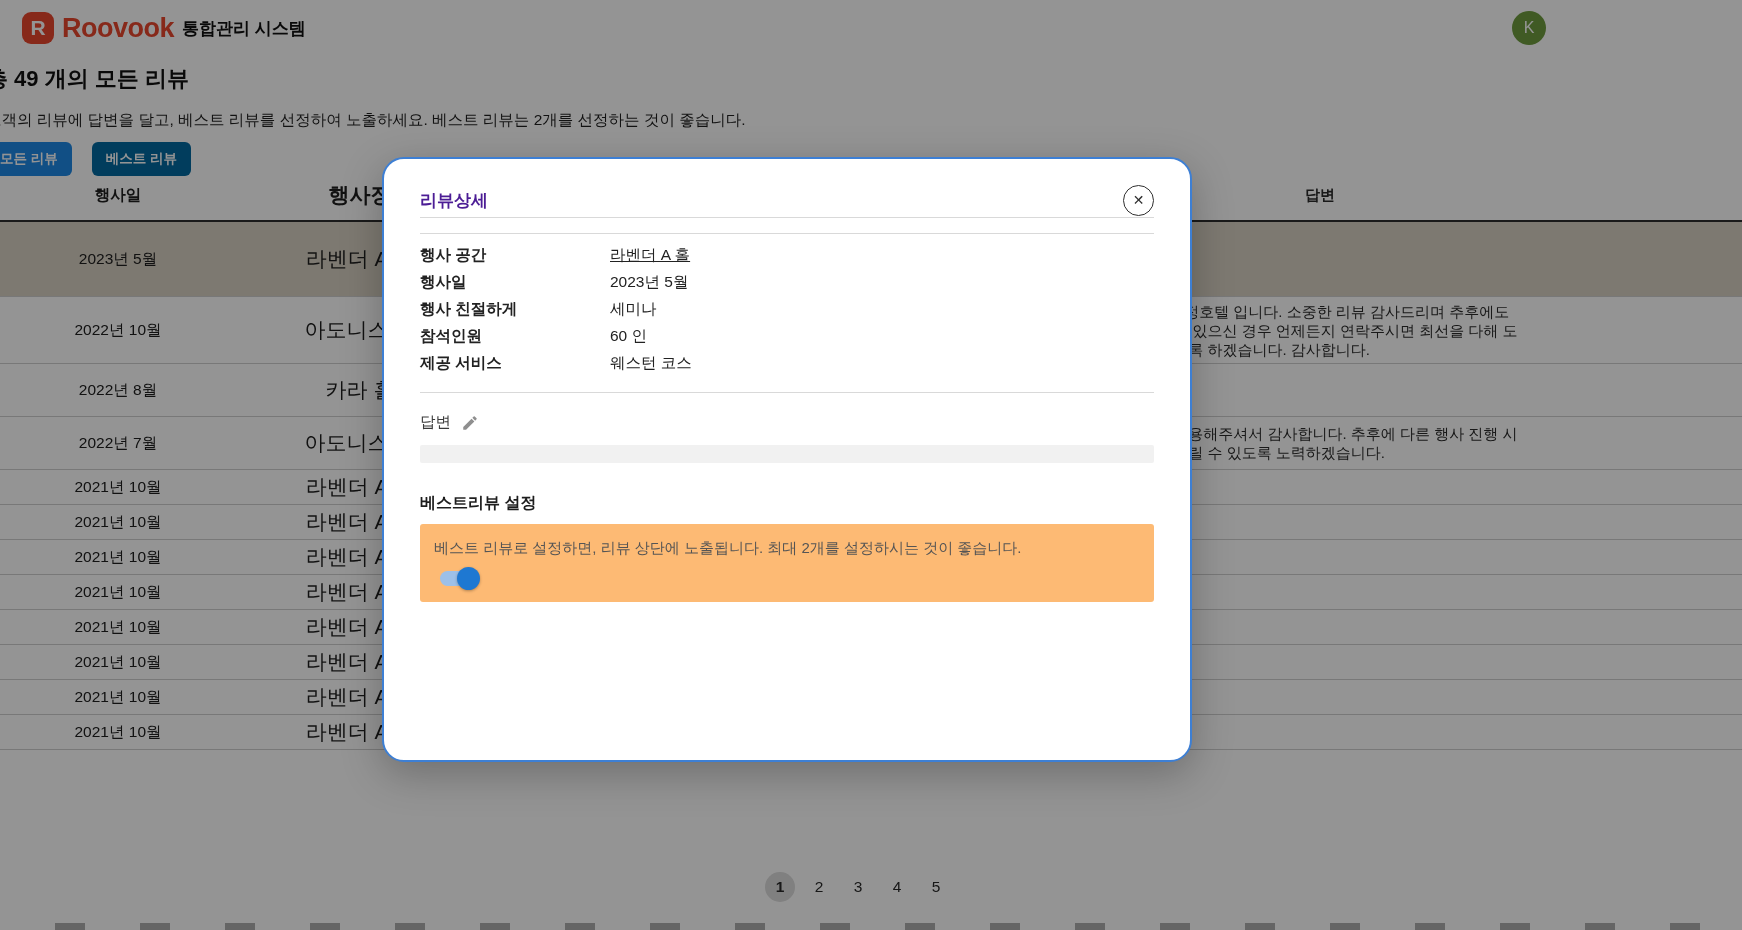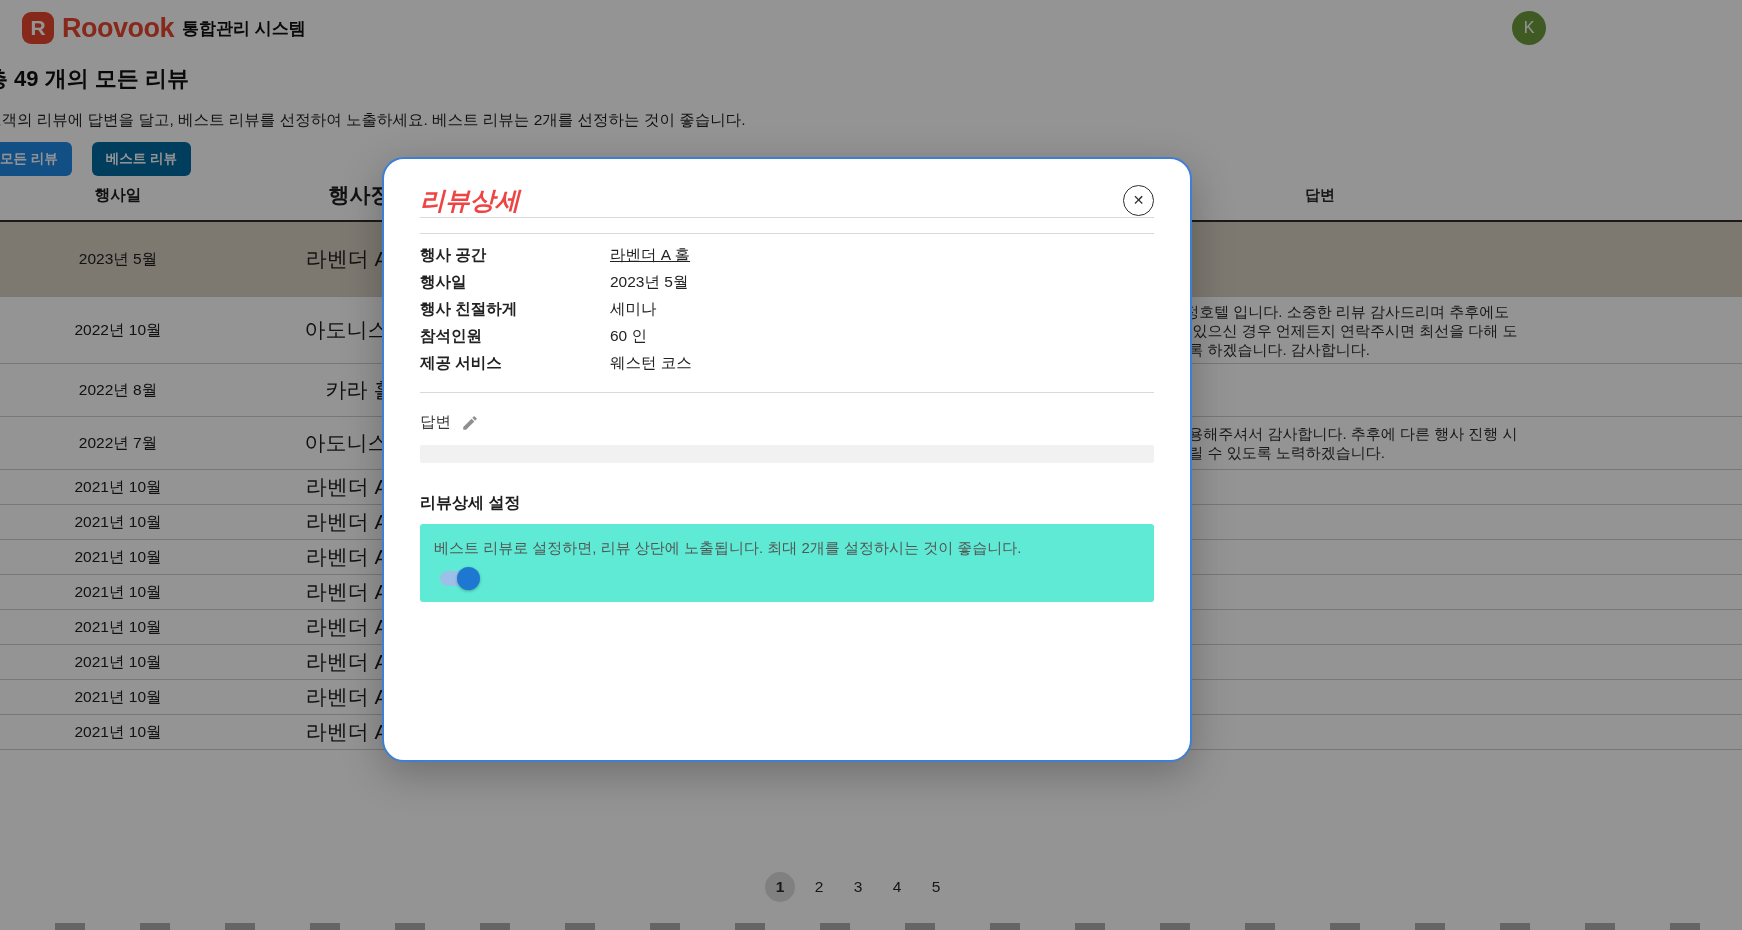--- a/index.html
+++ b/index.html
@@ -53,38 +53,38 @@
 
   
   .overlay { position:absolute; inset:0; background:rgba(0,0,0,0.42); z-index:10; }
 
   
   .modal { position:absolute; left:382px; top:157px; width:810px; height:605px; z-index:20;
     background:#fff; border:2px solid #3d7fd4; border-radius:22px;
     box-shadow:0 12px 40px rgba(0,0,0,0.25); padding:0 36px; }
   .modal-head { display:flex; align-items:center; justify-content:space-between;
     padding-top:24px; height:58px; }
-  .modal-title { font-size:25px; font-weight:700; color:#ef4444;font-style:italic; }
+  .modal-title { font-size:17px; font-weight:700; color:#4c1d95; }
   .close-btn { width:31px; height:31px; border-radius:50%; border:1.6px solid #2f2f2f;
     background:none; display:flex; align-items:center; justify-content:center;
     font-size:14px; color:#2f2f2f; cursor:pointer; }
   .m-divider { border:none; border-top:1px solid #d9d9d9; }
   .review-text { margin-top:16px; font-size:15.5px; color:#2d2d2d; line-height:23px; }
   .hr2 { margin-top:15px; } .hr3 { margin-top:15px; }
   .fields { margin-top:8px; }
   .f-row { display:flex; height:27px; align-items:center; }
   .f-label { width:190px; font-size:15.5px; font-weight:700; color:#222; }
   .f-value { font-size:15.5px; color:#222; }
   .f-link { text-decoration:underline; cursor:pointer; }
   .reply-row { margin-top:19px; display:flex; align-items:center; gap:10px; }
   .reply-label { font-size:15.5px; color:#3a3a3a; }
   .pencil { width:18px; height:18px; fill:#8f8f8f; cursor:pointer; }
   .reply-bar { margin-top:12px; height:18px; background:#f1f1f1; border-radius:2px; cursor:text; }
   .best-heading { margin-top:30px; font-size:16px; font-weight:700; color:#1d1d1d; }
-  .best-box { margin-top:10px; background:#5eead4; border-radius:3px; padding:15px 14px 16px 14px; }
+  .best-box { margin-top:10px; background:#fdba74; border-radius:3px; padding:15px 14px 16px 14px; }
   .best-desc { font-size:15px; color:#555; }
   .switch { margin-top:13px; margin-left:6px; position:relative; width:36px; height:15px;
     border-radius:8px; background:#9dc0e8; cursor:pointer; }
   .switch .knob { position:absolute; right:-4px; top:-4px; width:23px; height:23px;
     border-radius:50%; background:#1e78d2; box-shadow:0 1px 3px rgba(0,0,0,0.3); }
 </style>
 </head>
 <body>
 
 <div class="page">
@@ -274,20 +274,20 @@
   <hr class="m-divider hr3">
 
   <div class="reply-row">
     <span class="reply-label">답변</span>
     <svg class="pencil" viewBox="0 0 24 24">
       <path d="M3 17.25V21h3.75L17.81 9.94l-3.75-3.75L3 17.25zM20.71 7.04a1 1 0 0 0 0-1.41l-2.34-2.34a1 1 0 0 0-1.41 0l-1.83 1.83 3.75 3.75 1.83-1.83z"></path>
     </svg>
   </div>
   <div class="reply-bar"></div>
 
-  <h3 class="best-heading">리뷰상세 설정</h3>
+  <h3 class="best-heading">베스트리뷰 설정</h3>
   <div class="best-box">
     <p class="best-desc">베스트 리뷰로 설정하면, 리뷰 상단에 노출됩니다. 최대 2개를 설정하시는 것이 좋습니다.</p>
     <div class="switch">
       <div class="knob"></div>
     </div>
   </div>
 </section>
 
 </body></html>

